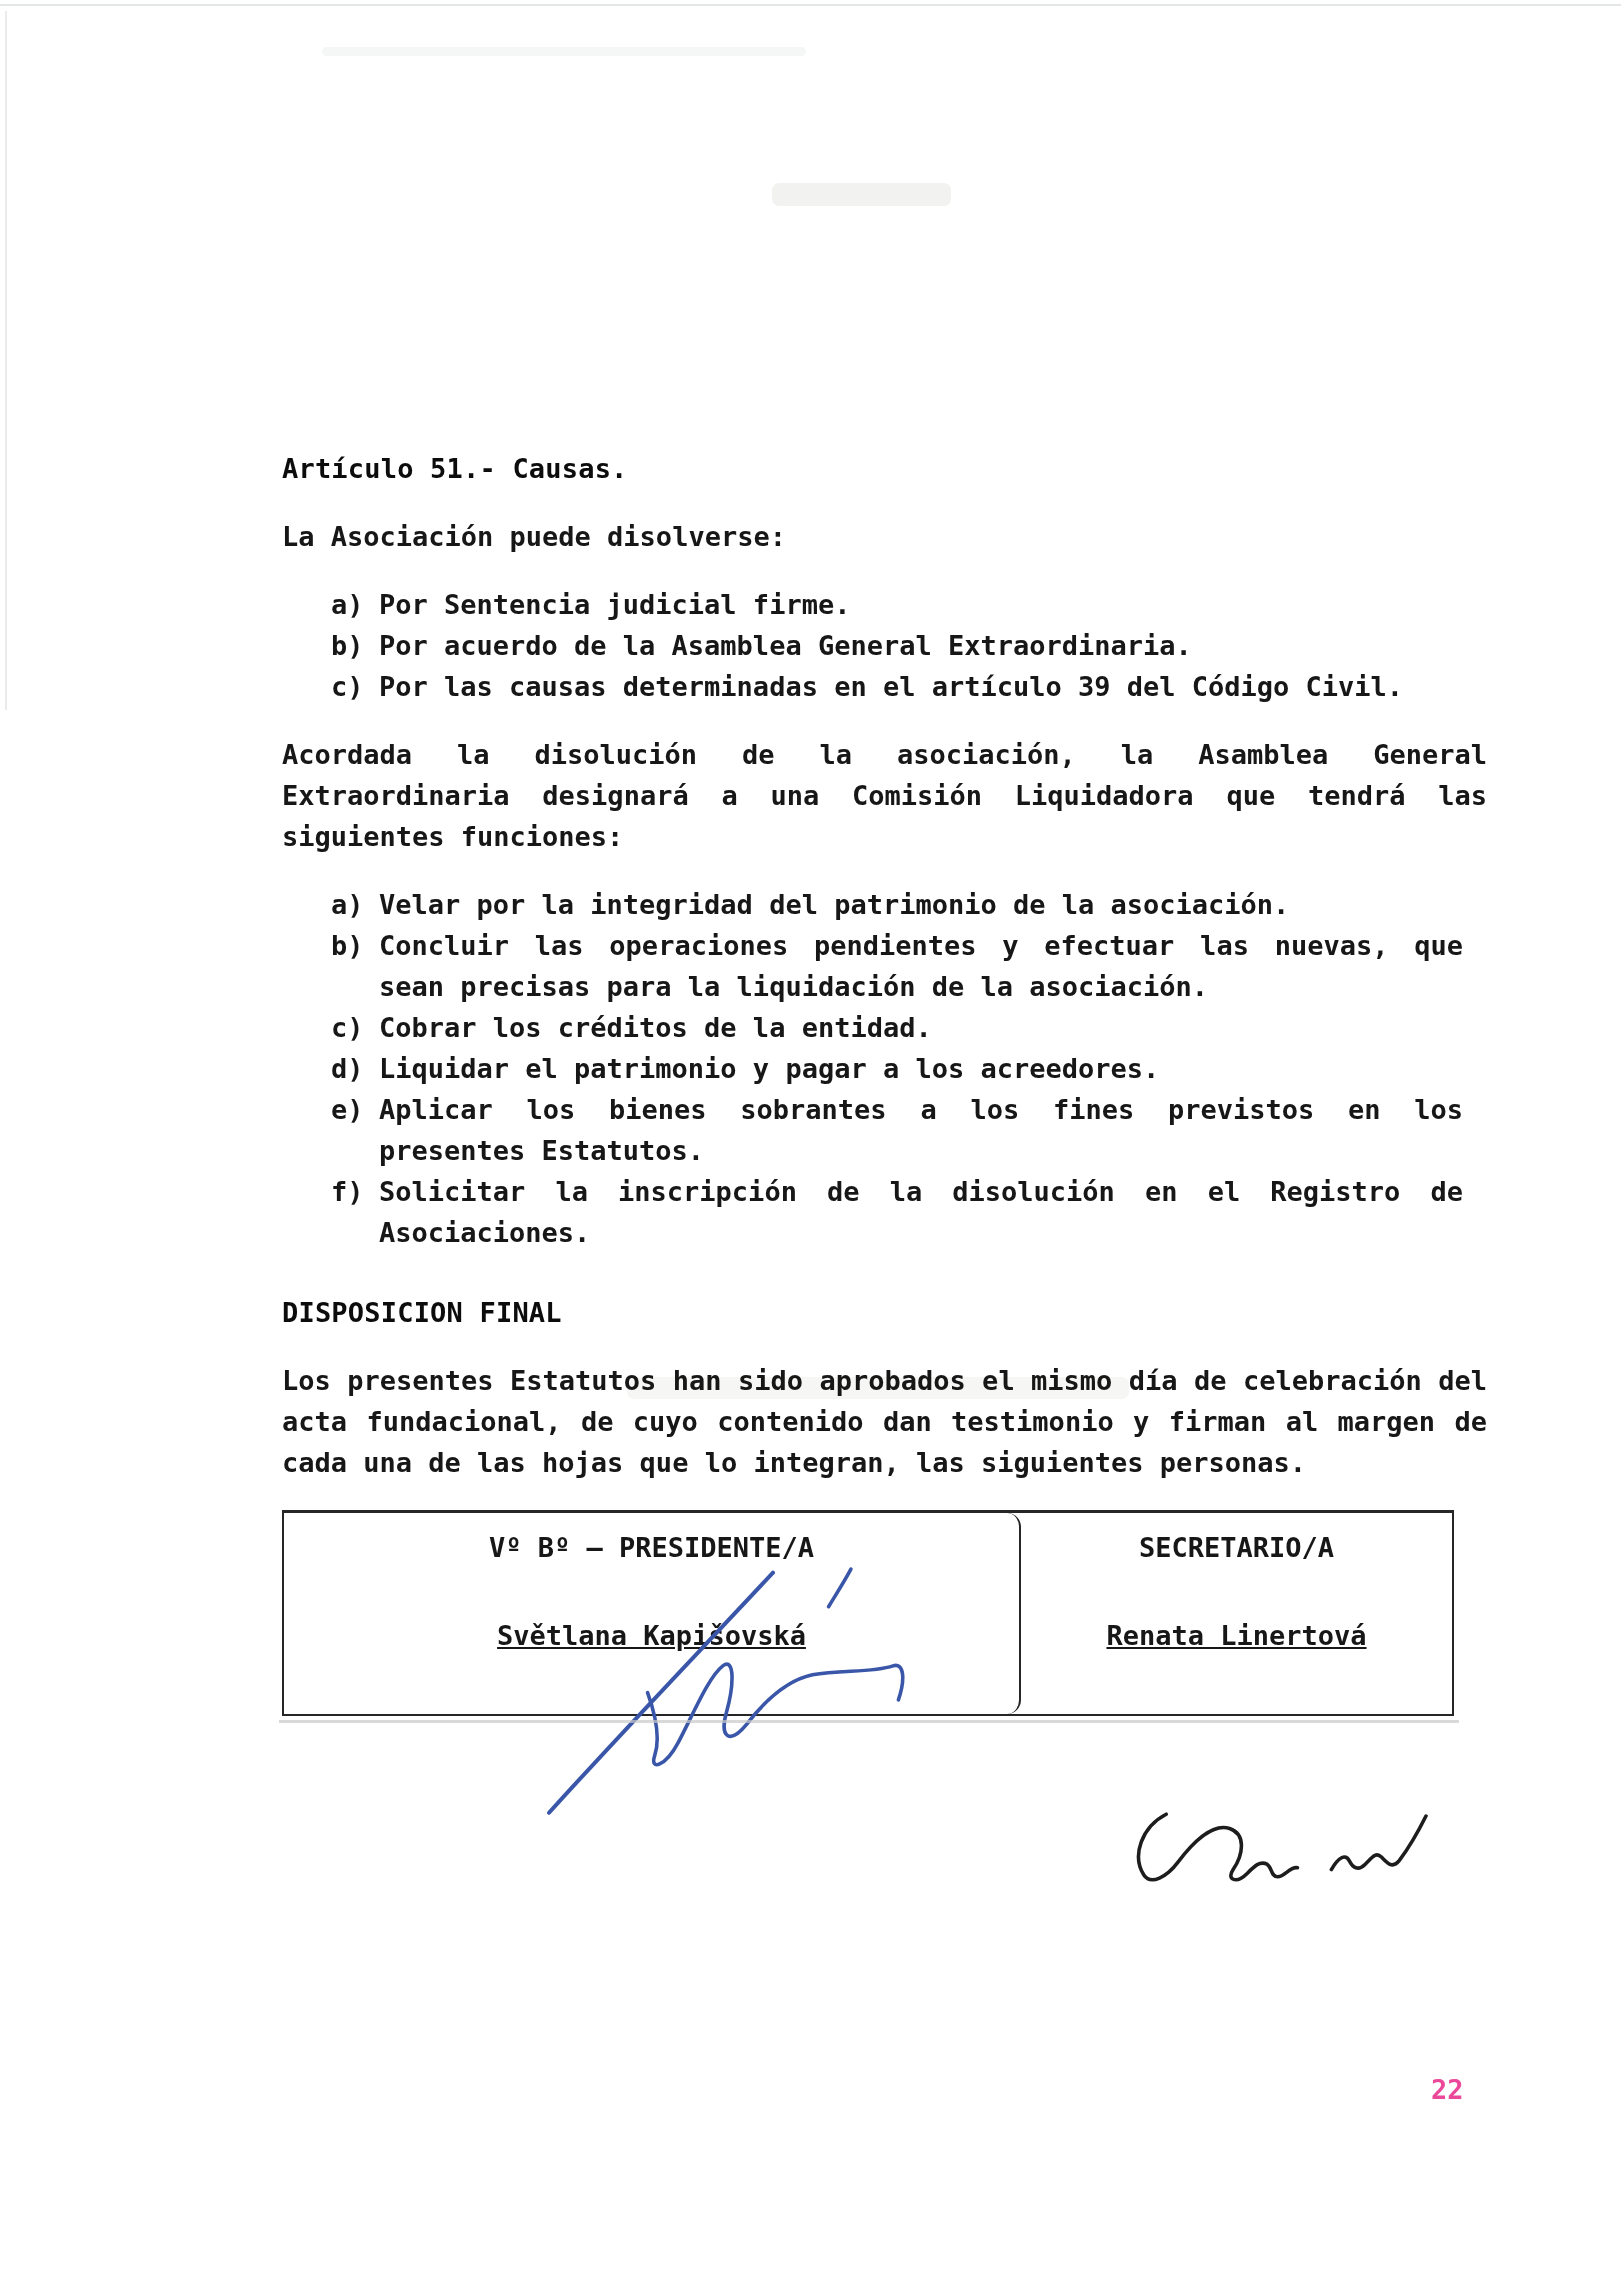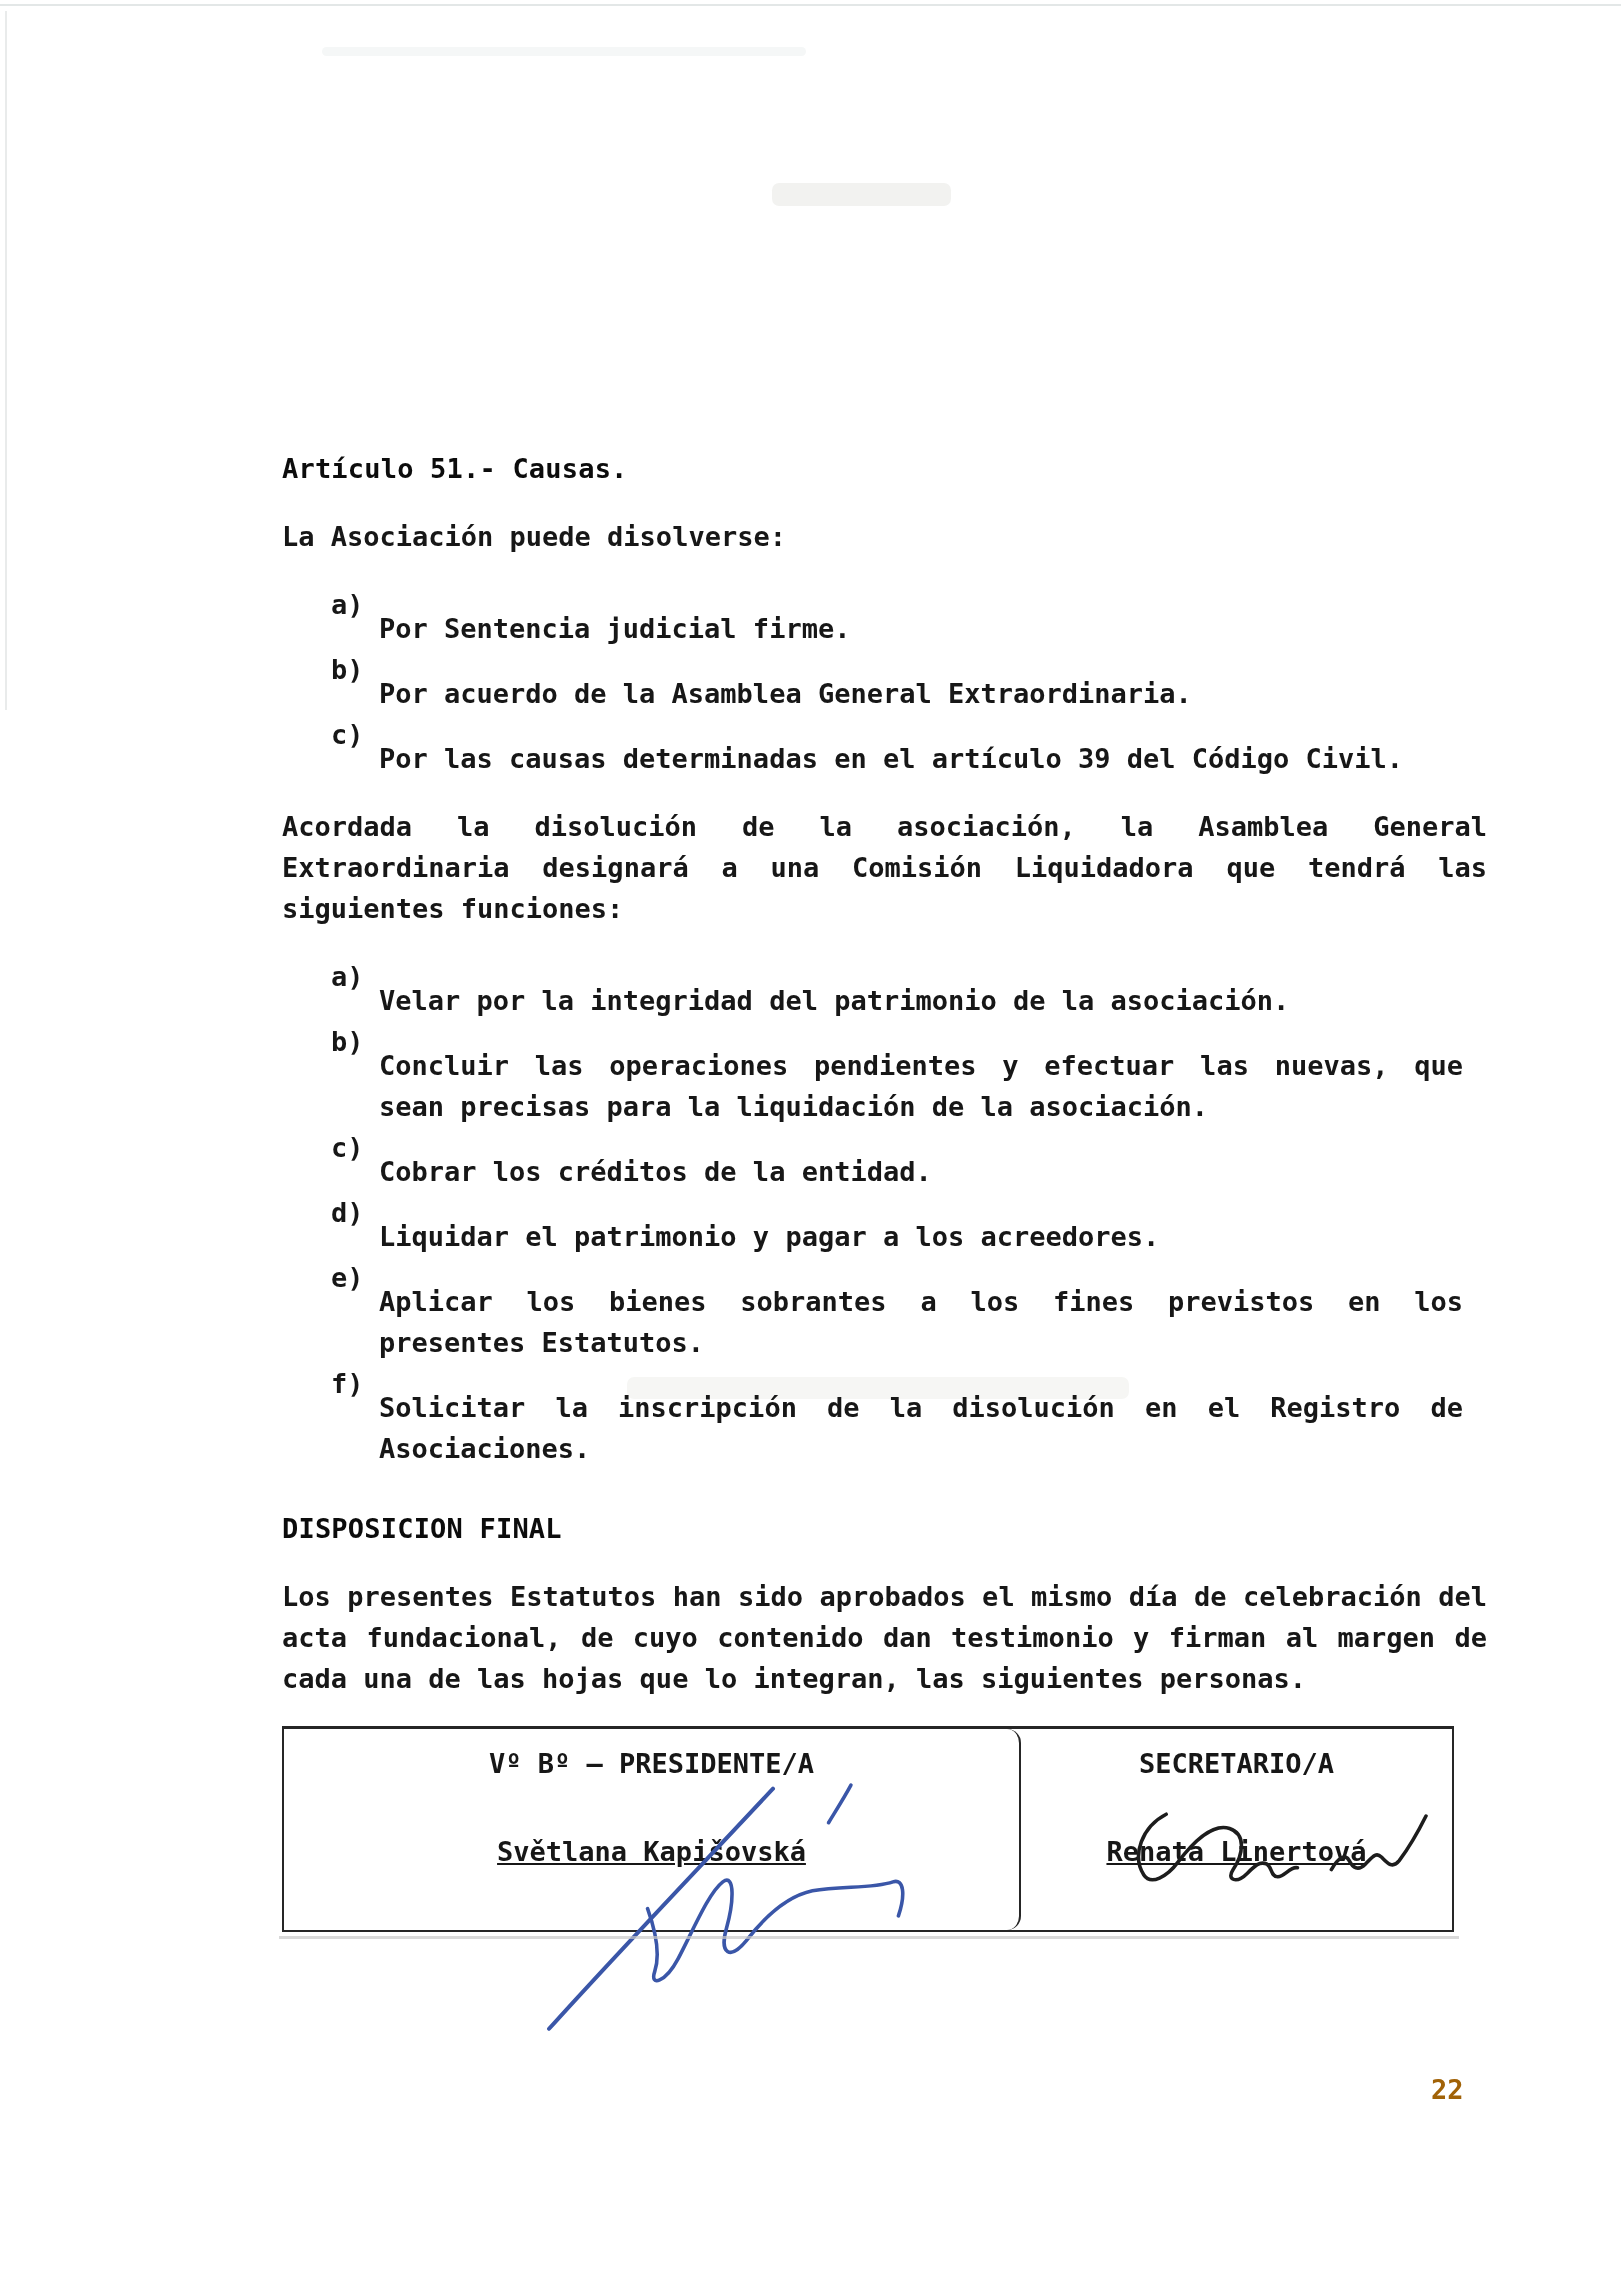--- a/index.html
+++ b/index.html
@@ -25,21 +25,21 @@
     position:absolute;left:282px;top:448px;width:1205px;
     font-size:27px;line-height:41px;
   }
   .heading{margin:0 0 27px 0;color:#0c0c0c;letter-spacing:0.2px;}
   .para{margin:16px 0 27px 0;}
   .para.justify{text-align:justify;}
   .doc-list{margin:0 0 27px 49px;width:1132px;}
   .doc-list.last{margin-bottom:39px;}
   .li{display:flex;}
   .li .marker{flex:0 0 48px;width:48px;}
-  .li .txt{width:1084px;text-align:justify;margin-top:24px;}
+  .li .txt{width:1084px;text-align:justify;}
 
   .sig-table{
     margin-top:14.3px;width:1168px;height:201px;
     display:flex;position:relative;
     border:2.7px solid #262626;border-top-width:3.6px;
   }
   .sig-table::after{ 
     content:"";position:absolute;left:-5.4px;bottom:-9px;
     width:calc(100% + 12.5px);height:2.7px;background:#c9c9c9;opacity:.7;
   }
@@ -47,21 +47,21 @@
   .cell.president{flex:0 0 737px;border-right:2.7px solid #262626;border-radius:14px;}
   .cell.secretary{flex:1 1 auto;}
   .cell-name{margin-top:47px;text-decoration:underline;}
 
   .sig{position:absolute;pointer-events:none;}
   .sig-president{left:231px;top:38px;width:430px;height:287px;overflow:visible;}
   .sig-secretary{left:1124px;top:1791px;width:304px;height:125px;}
 
   .page-number{
     position:absolute;left:1431px;top:2069px;
-    font-size:27px;line-height:41px;color:#a16207;text-align:right;
+    font-size:27px;line-height:41px;color:#ec4899;text-align:right;
   }
 </style>
 </head>
 <body>
 
 <div class="page">
 
   <div class="edge-top"></div>
   <div class="edge-left"></div>
   <div class="edge-bottom"></div>

